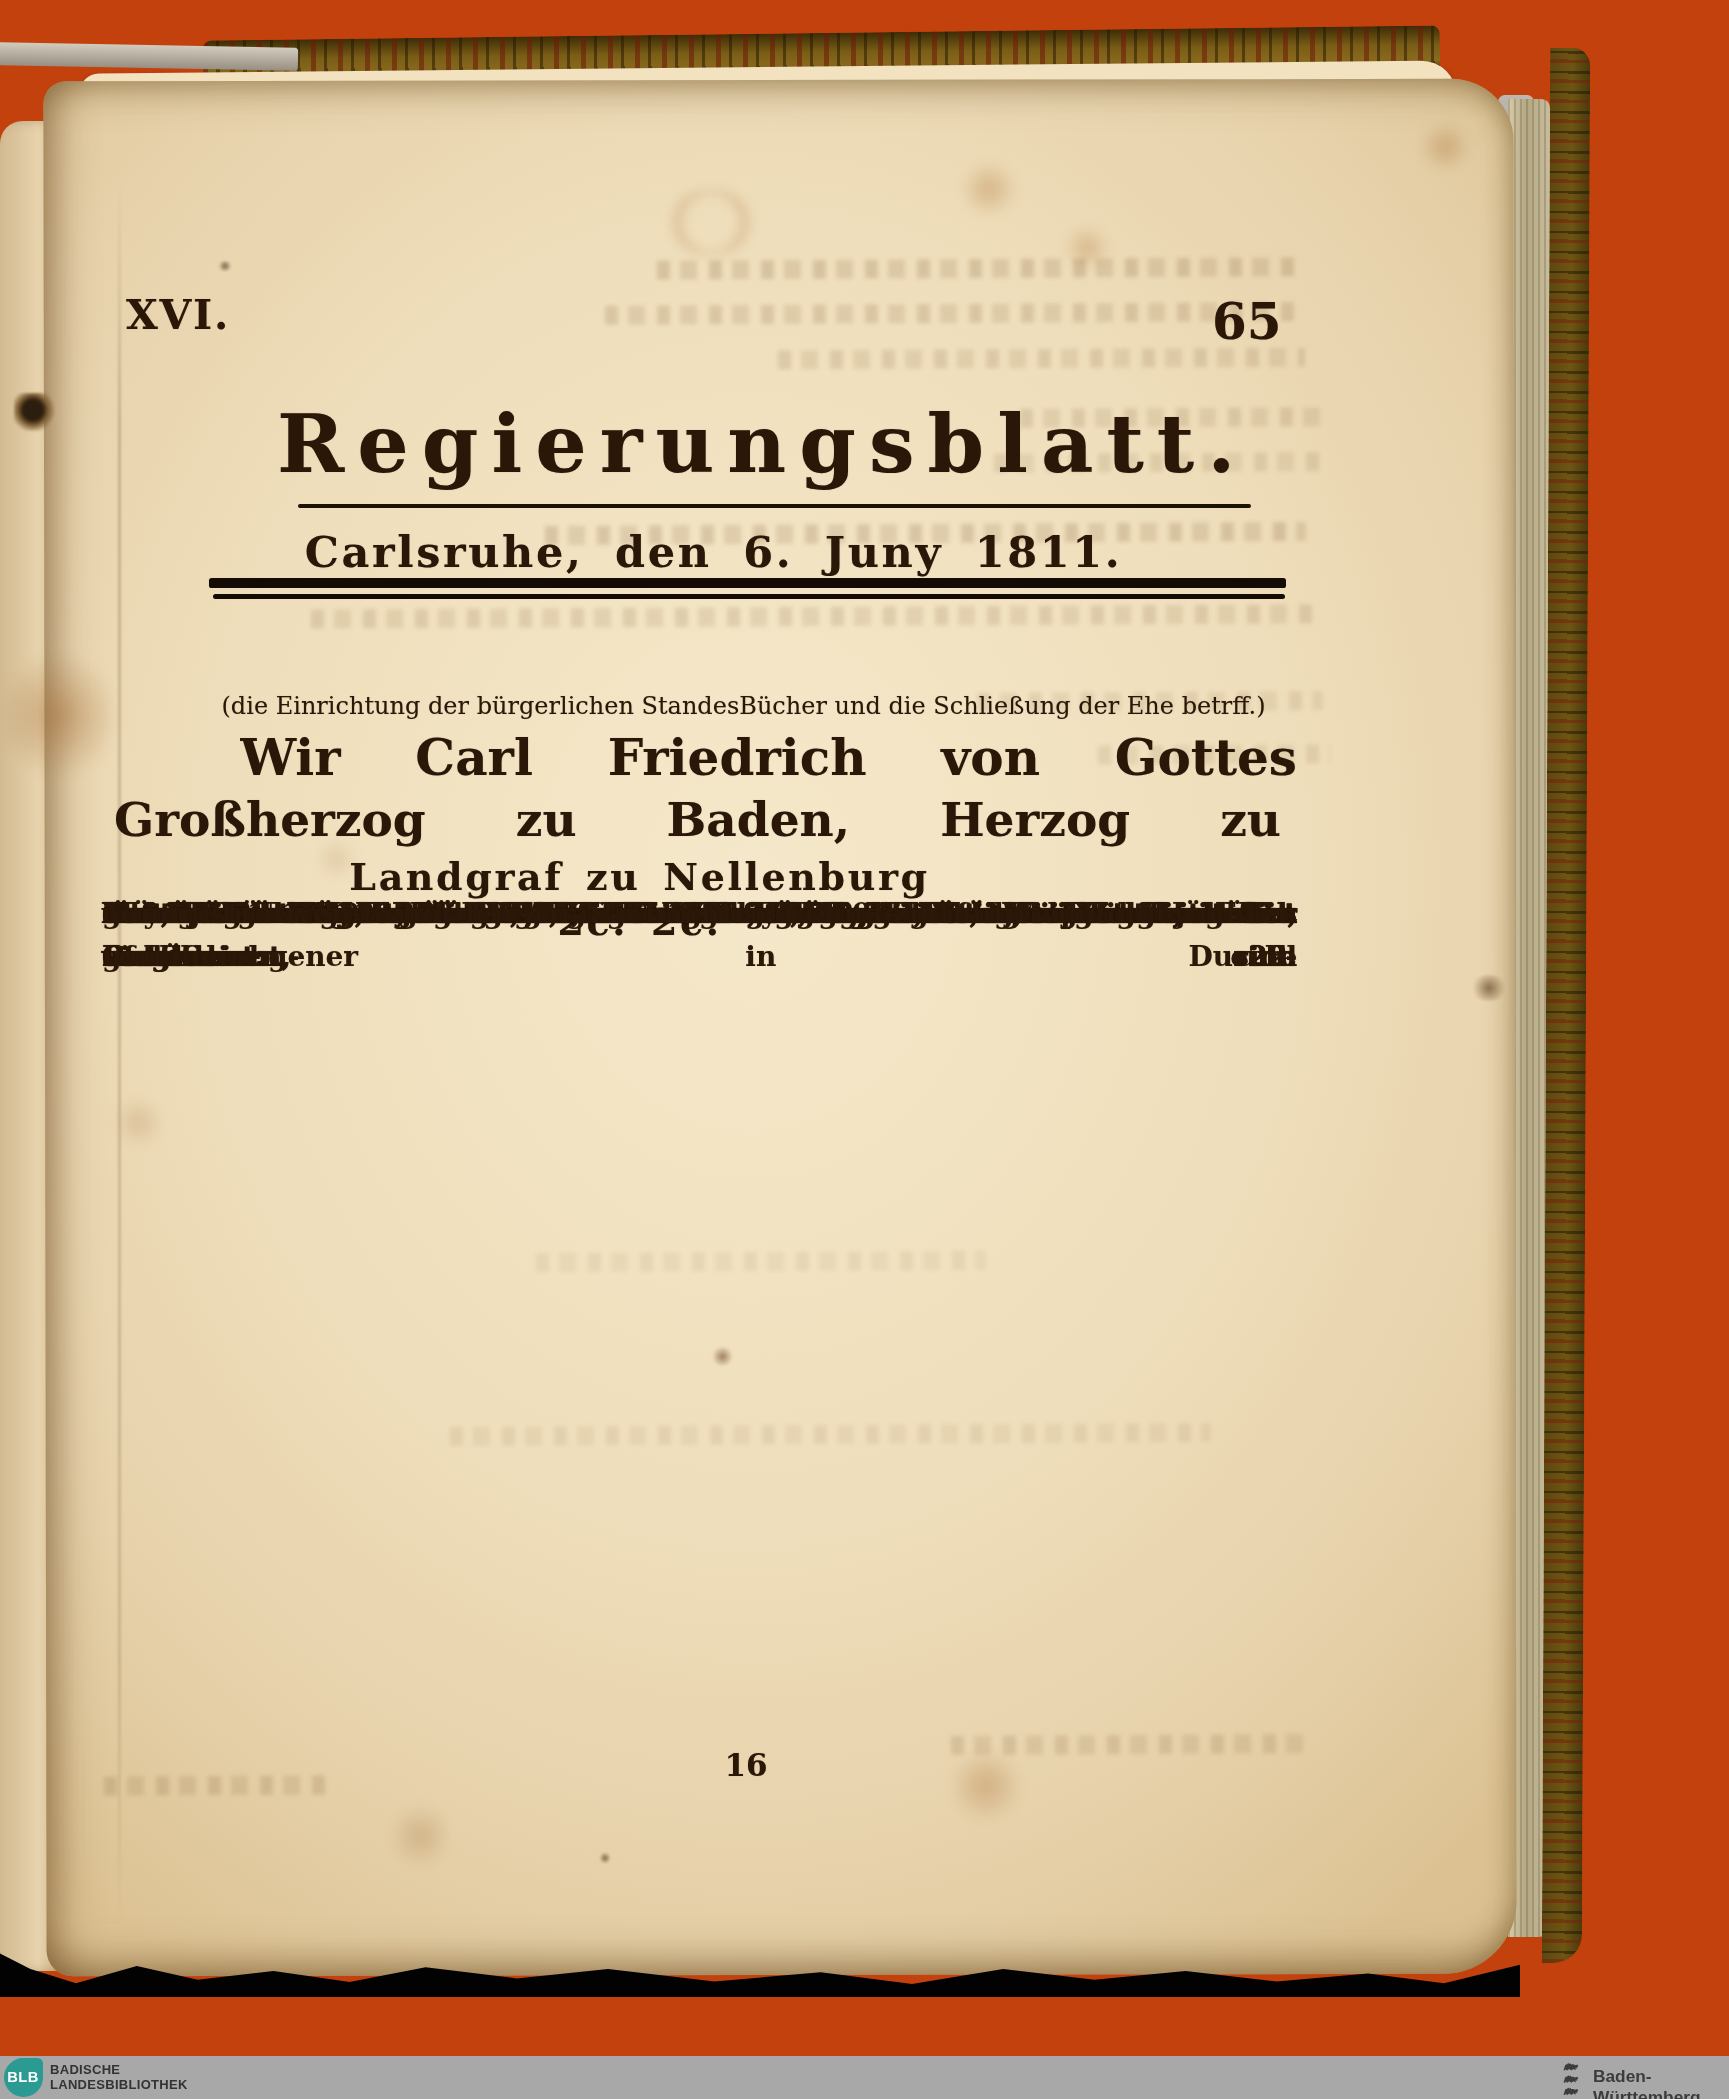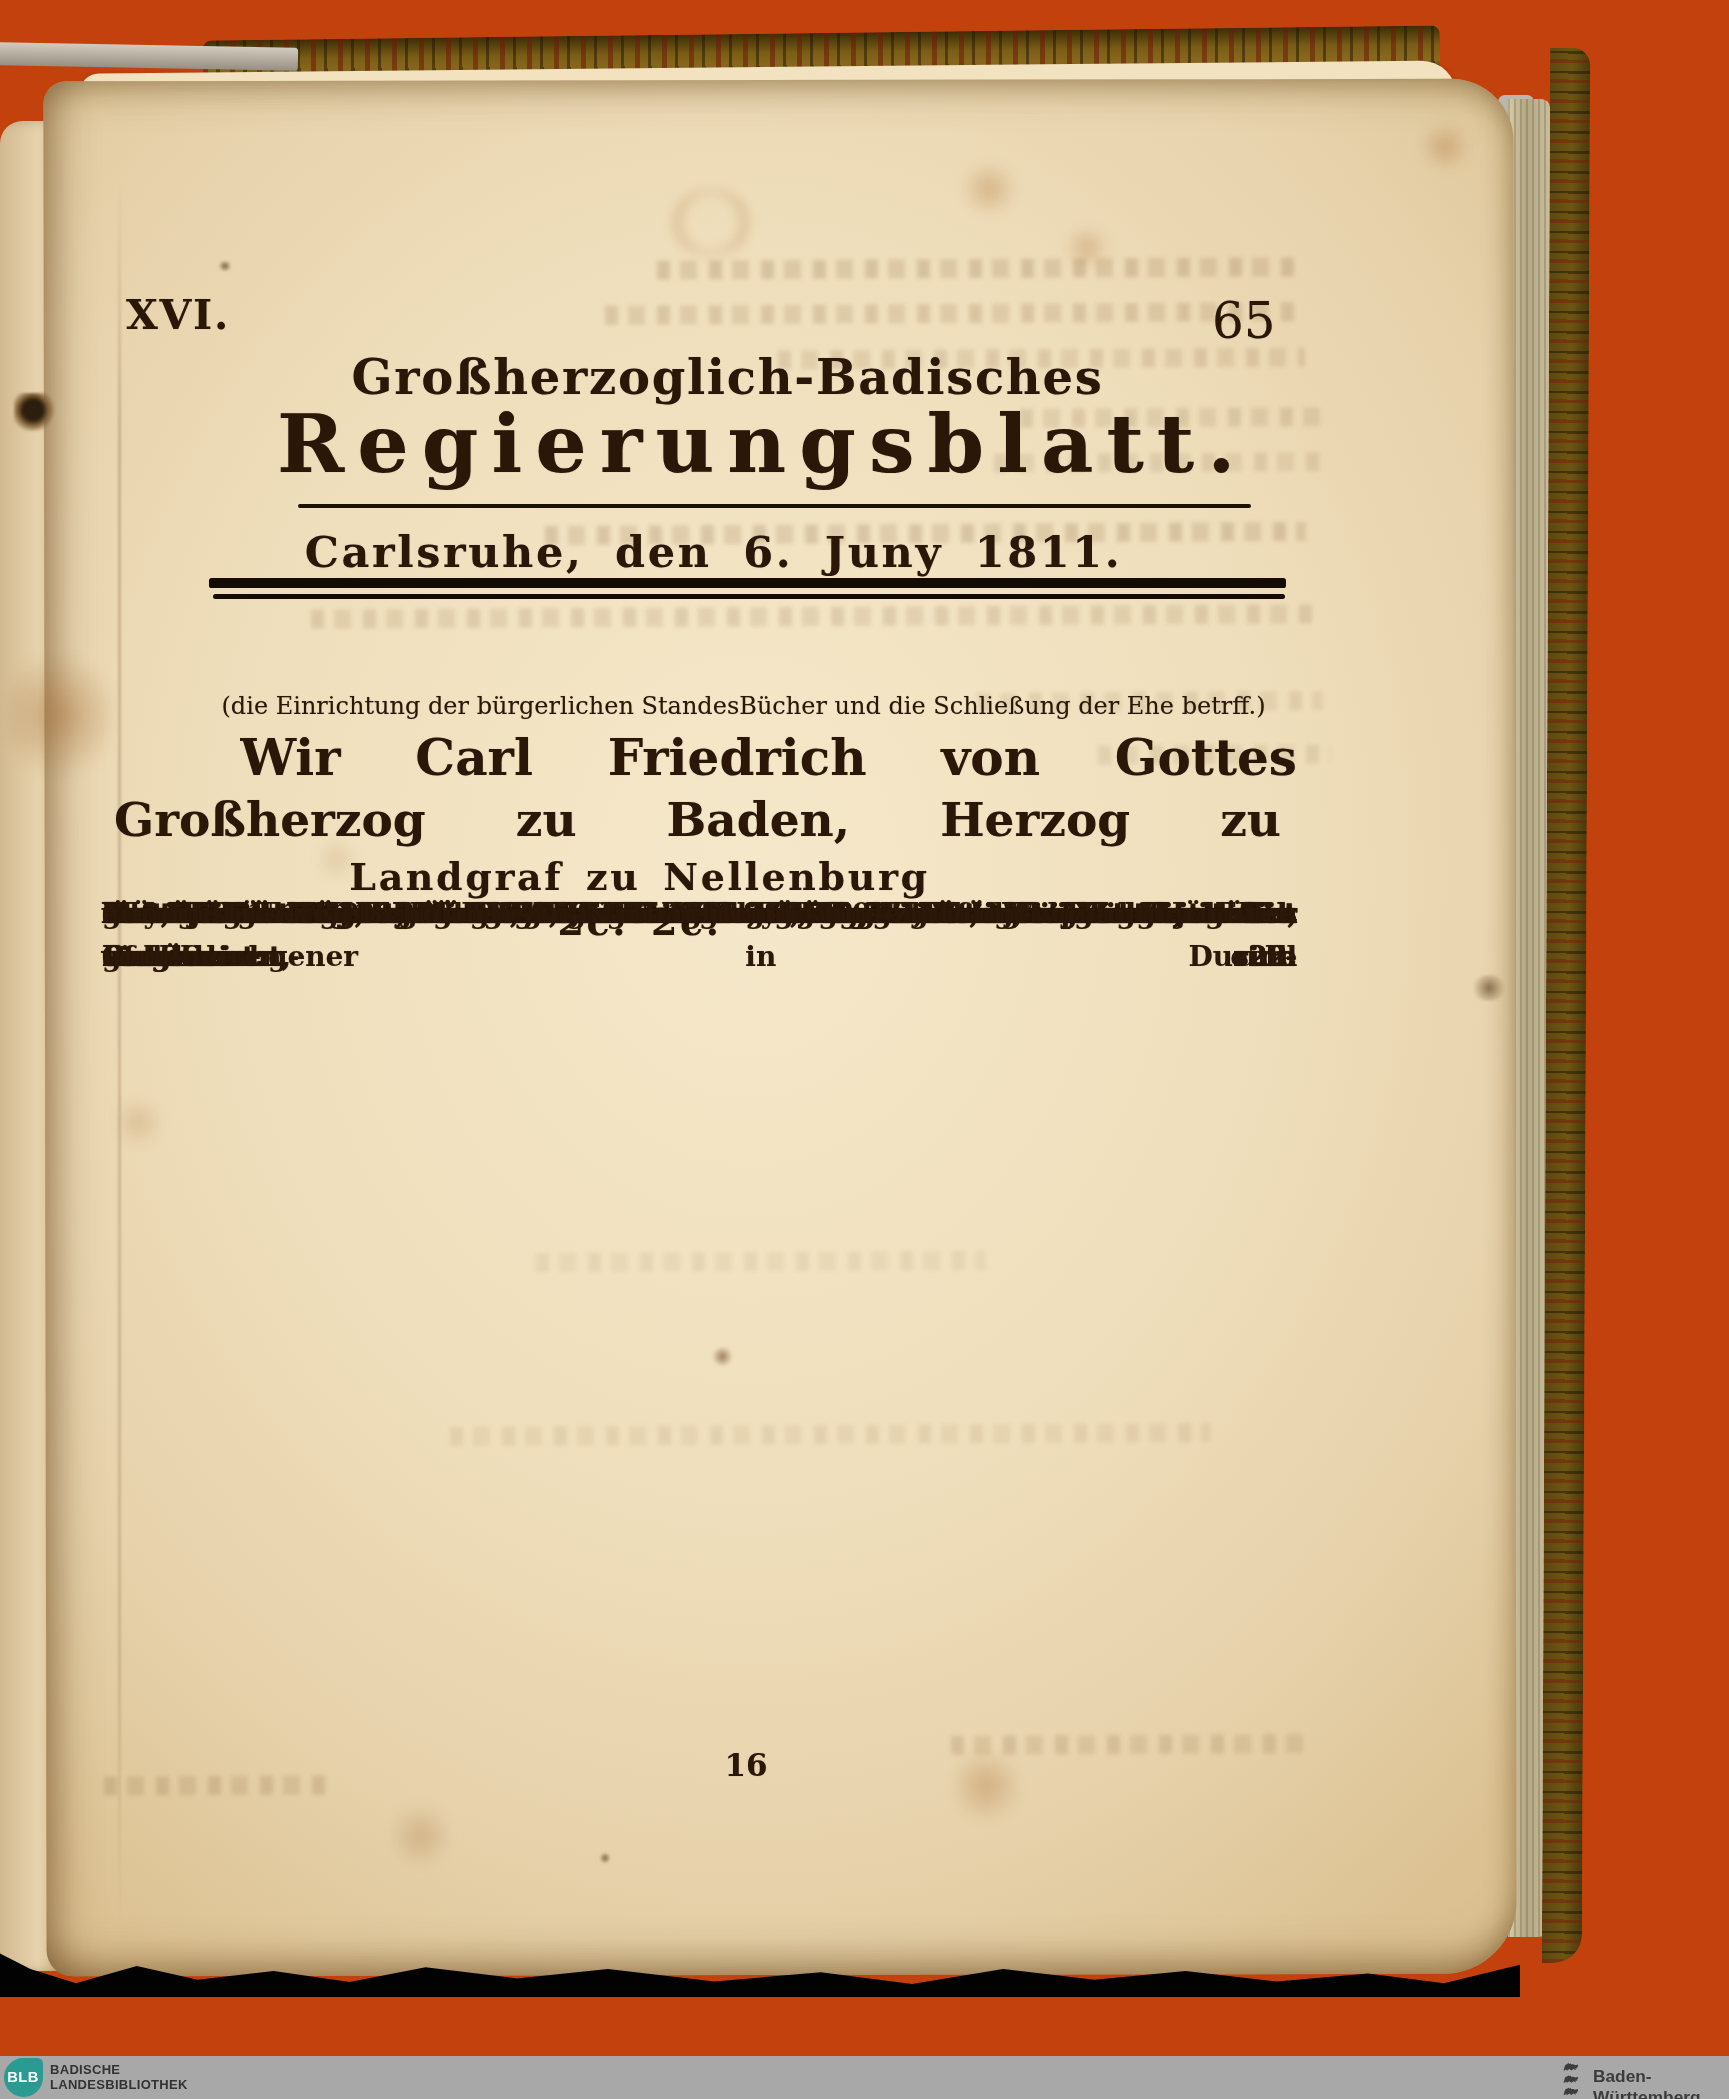--- a/index.html
+++ b/index.html
@@ -53,21 +53,21 @@
   .stain{border-radius:50%;filter:blur(5.2px);}
   .fleck{border-radius:50%;filter:blur(0.9px);}
 
   .ghost{height:19px;filter:blur(2.2px);transform:rotate(-.3deg);
     background:repeating-linear-gradient(90deg, rgba(115,78,40,.38) 0 13px, transparent 13px 23px,
       rgba(115,78,40,.3) 23px 40px, transparent 40px 52px);}
 
   
   .ink{color:#2a1708;z-index:5;text-shadow:0 0 0.9px rgba(42,23,8,.35);}
   .issue{left:126px;top:291px;font-size:41px;font-weight:bold;letter-spacing:1.7px;}
-  .folio{left:1212px;top:292px;font-size:50px;font-weight:normal;}
+  .folio{left:1212px;top:292px;font-size:50px;font-weight:bold;}
   .mast1{left:269px;top:349px;width:917px;text-align:center;font-size:48px;font-weight:bold;letter-spacing:1.7px;}
   .mast2{left:277px;top:396px;width:1003px;text-align:left;font-size:81px;font-weight:bold;letter-spacing:13px;}
   .rule-thin{left:298px;top:504px;width:953px;height:4.3px;background:#1c1106;border-radius:2.6px;z-index:5;}
   .dateline{left:268px;top:527px;width:891px;text-align:center;font-size:43px;font-weight:bold;
     letter-spacing:2.6px;word-spacing:14px;}
   .rule2a{left:209px;top:578px;width:1077px;height:9.5px;background:#140c04;border-radius:2.6px;z-index:5;}
   .rule2b{left:213px;top:594px;width:1072px;height:5.2px;background:#140c04;border-radius:2.6px;z-index:5;}
   .verord{left:259px;top:640px;width:951px;text-align:center;font-size:37px;font-weight:bold;letter-spacing:26px;}
   .subject{left:190px;top:692px;width:1107px;text-align:center;font-size:24px;}
   .proc1{left:240px;top:728px;width:1057px;height:62px;overflow:hidden;font-size:50px;font-weight:bold;
@@ -135,21 +135,20 @@
   <div class="ghost" style="left:311px;top:607px;width:1003px;opacity:.4;"></div>
   <div class="ghost" style="left:977px;top:692px;width:346px;opacity:.32;"></div>
   <div class="ghost" style="left:1098px;top:745px;width:233px;opacity:.3;"></div>
   <div class="ghost" style="left:536px;top:1252px;width:450px;opacity:.22;"></div>
   <div class="ghost" style="left:450px;top:1425px;width:761px;opacity:.26;"></div>
   <div class="ghost" style="left:951px;top:1735px;width:363px;opacity:.4;"></div>
   <div class="ghost" style="left:104px;top:1776px;width:225px;opacity:.45;"></div>
 
   <div class="ink issue">XVI.</div>
   <div class="ink folio">65</div>
-  <div class="ink mast1">Großherzoglich-Badisches</div>
   <div class="ink mast2">Regierungsblatt.</div>
   <div class="rule-thin"></div>
   <div class="ink dateline">Carlsruhe, den 6. Juny 1811.</div>
   <div class="rule2a"></div>
   <div class="rule2b"></div>
   <div class="ink subject">(die Einrichtung der bürgerlichen StandesBücher und die Schließung der Ehe betrff.)</div>
   <div class="ink proc1">Wir Carl Friedrich von Gottes Gnaden,</div>
   <div class="ink proc2">Großherzog zu Baden, Herzog zu Zähringen,</div>
   <div class="ink proc3">Landgraf zu Nellenburg 2c. 2c.</div>
 

